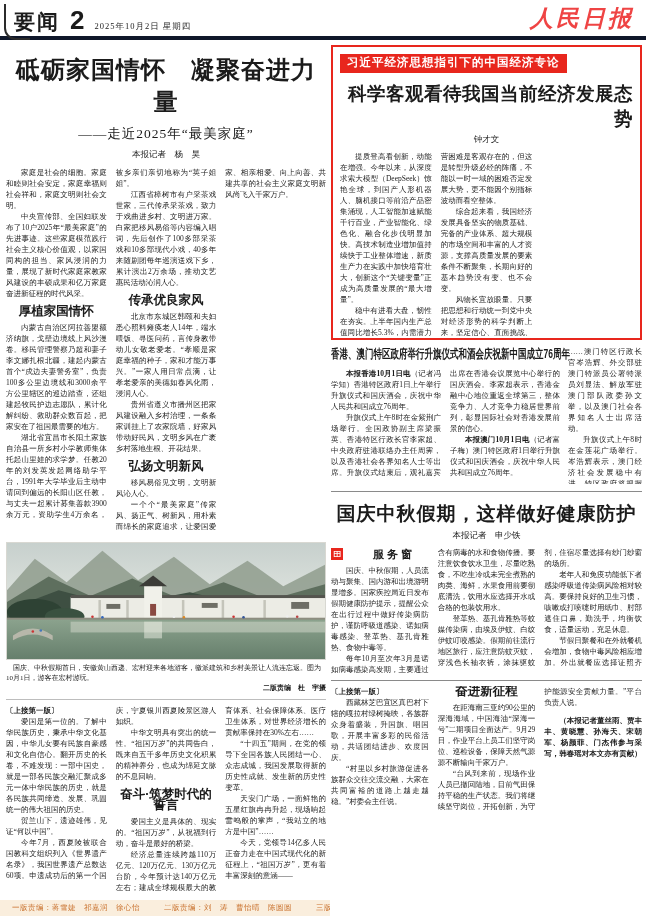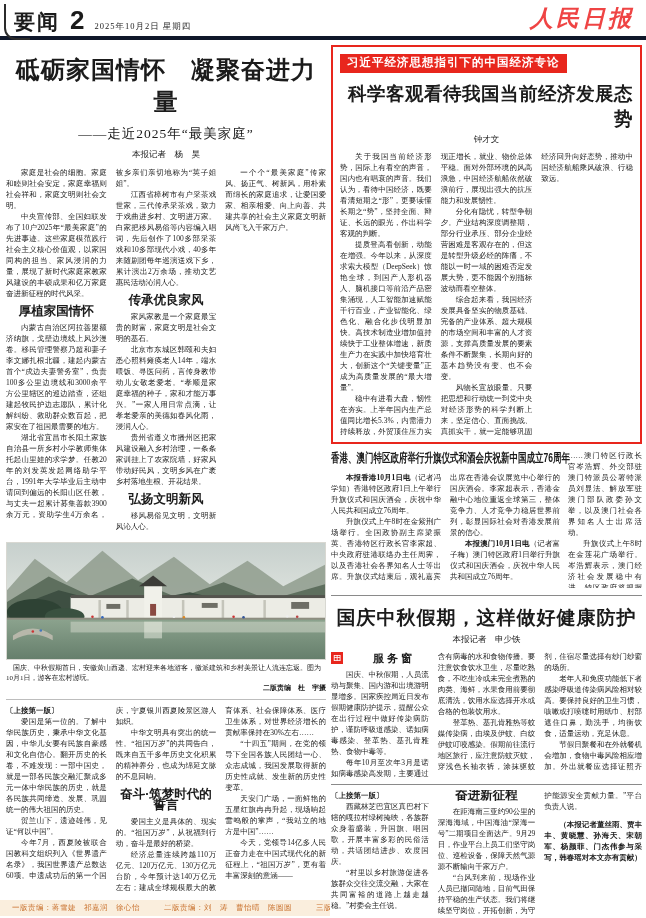--- a/index.html
+++ b/index.html
@@ -43,21 +43,21 @@
   .caption .cap-text { text-indent:1em; }
   .cap-credit { text-align:right; font-weight:bold; }
   .left-div { border-top:1px solid #bdbdbd; margin:6px 0 5px; }
   .b-flow { height:196px; column-count:3; }
   
   .footer-strip { position:absolute; left:0; bottom:2px; width:330px; height:16px;
     background:var(--footer_bg,#faeedd); color:var(--footer_text,#c9722e);
     font-size:7.5px; line-height:16px; padding-left:12px; letter-spacing:.5px; white-space:nowrap; overflow:hidden; }
   
   .right-region { position:absolute; left:331px; top:45px; width:311px; }
-  .red-box { border:2px solid var(--accent_red,#e8261d); padding:5px 7px 6px; height:399px; overflow:hidden; }
+  .red-box { border:2px solid var(--accent_red,#e8261d); padding:5px 7px 6px; height:295px; overflow:hidden; }
   .eyebrow { display:inline-block; background:var(--accent_red,#e8261d); color:#fff; font-weight:bold;
     font-size:11.5px; line-height:1; padding:3px 7px 4px; letter-spacing:1px;
     font-family:"Liberation Sans","DejaVu Sans",sans-serif; }
   .economy-headline { text-align:right; font-size:18.5px; font-weight:bold; margin:8px 0 3px; letter-spacing:.5px; }
   .economy-byline { text-align:center; font-size:8.5px; margin-bottom:5px; }
   .c-body { height:296px; column-count:3; }
   
   .hk-article { margin-top:6px; height:140px; display:flex; gap:8px; overflow:hidden; }
   .hk-main { width:229px; }
   .hk-headline { height:17px; overflow:visible; white-space:nowrap; font-weight:bold; font-size:12.5px;
@@ -98,21 +98,20 @@
   <div class="family-byline">本报记者　杨　昊</div>
 
   <div class="a-flow smallbody colflow">
       <p>家庭是社会的细胞。家庭和睦则社会安定，家庭幸福则社会祥和，家庭文明则社会文明。</p>
       <p>中央宣传部、全国妇联发布了10户2025年“最美家庭”的先进事迹。这些家庭模范践行社会主义核心价值观，以家国同构的担当、家风浸润的力量，展现了新时代家庭家教家风建设的丰硕成果和亿万家庭奋进新征程的时代风采。</p>
       <h3>厚植家国情怀</h3>
       <p>内蒙古自治区阿拉善盟额济纳旗，戈壁边境线上风沙漫卷。移民管理警察乃超和妻子李文娜扎根北疆，建起内蒙古首个“戍边夫妻警务室”，负责100多公里边境线和3000余平方公里辖区的巡边踏查，还组建起牧民护边志愿队，累计化解纠纷、救助群众数百起，把家安在了祖国最需要的地方。</p>
       <p>湖北省宜昌市长阳土家族自治县一所乡村小学教师集体托起山里娃的求学梦。任教20年的刘发英发起网络助学平台，1991年大学毕业后主动申请回到偏远的长阳山区任教，与丈夫一起累计募集善款3900余万元，资助学生4万余名，被乡亲们亲切地称为“英子姐姐”。</p>
       <p>江西省樟树市有户采茶戏世家，三代传承采茶戏，致力于戏曲进乡村、文明进万家。白家把移风易俗等内容编入唱词，先后创作了100多部采茶戏和10多部现代小戏，40多年来随剧团每年巡演送戏下乡，累计演出2万余场，推动文艺惠民活动沁润人心。</p>
       <h3>传承优良家风</h3>
-      <p>家风家教是一个家庭最宝贵的财富，家庭文明是社会文明的基石。</p>
       <p>北京市东城区韩颐和夫妇悉心照料瘫痪老人14年，端水喂饭、寻医问药，言传身教带动儿女敬老爱老。“孝顺是家庭幸福的种子，家和才能万事兴。”一家人用日常点滴，让孝老爱亲的美德如春风化雨，浸润人心。</p>
       <p>贵州省遵义市播州区把家风建设融入乡村治理，一条条家训挂上了农家院墙，好家风带动好民风，文明乡风在广袤乡村落地生根、开花结果。</p>
       <h3>弘扬文明新风</h3>
       <p>移风易俗见文明，文明新风沁人心。</p>
       <p>一个个“最美家庭”传家风、扬正气、树新风，用朴素而绵长的家庭追求，让爱国爱家、相亲相爱、向上向善、共建共享的社会主义家庭文明新风尚飞入千家万户。</p>
     </div>
 
   <div class="photo-wrap">
     <svg viewBox="0 0 320 118" preserveAspectRatio="none">
       <defs>
@@ -183,21 +182,20 @@
     </div>
 </div>
 
 <div class="right-region">
 
   <div class="red-box">
     <span class="eyebrow">习近平经济思想指引下的中国经济专论</span>
     <h2 class="economy-headline">科学客观看待我国当前经济发展态势</h2>
     <div class="economy-byline">钟才文</div>
     <div class="c-body smallbody colflow">
-        <p>关于我国当前经济形势，国际上有看空的声音，国内也有唱衰的声音。我们认为，看待中国经济，既要看清短期之“形”，更要读懂长期之“势”，坚持全面、辩证、长远的眼光，作出科学客观的判断。</p>
         <p>提质登高看创新，动能在增强。今年以来，从深度求索大模型（DeepSeek）惊艳全球，到国产人形机器人、脑机接口等前沿产品密集涌现，人工智能加速赋能千行百业，产业智能化、绿色化、融合化步伐明显加快。高技术制造业增加值持续快于工业整体增速，新质生产力在实践中加快培育壮大，创新这个“关键变量”正成为高质量发展的“最大增量”。</p>
         <p>稳中有进看大盘，韧性在夯实。上半年国内生产总值同比增长5.3%，内需潜力持续释放，外贸顶住压力实现正增长，就业、物价总体平稳。面对外部环境的风高浪急，中国经济航船依然破浪前行，展现出强大的抗压能力和发展韧性。</p>
         <p>分化有隐忧，转型争朝夕。产业结构深度调整期，部分行业承压、部分企业经营困难是客观存在的，但这是转型升级必经的阵痛，不能以一时一域的困难否定发展大势，更不能因个别指标波动而看空整体。</p>
         <p>综合起来看，我国经济发展具备坚实的物质基础、完备的产业体系、超大规模的市场空间和丰富的人才资源，支撑高质量发展的要素条件不断聚集，长期向好的基本趋势没有变、也不会变。</p>
         <p>风物长宜放眼量。只要把思想和行动统一到党中央对经济形势的科学判断上来，坚定信心、直面挑战、真抓实干，就一定能够巩固经济回升向好态势，推动中国经济航船乘风破浪、行稳致远。</p>
       </div>
   </div>
 
   <div class="hk-article">
     <div class="hk-main">

